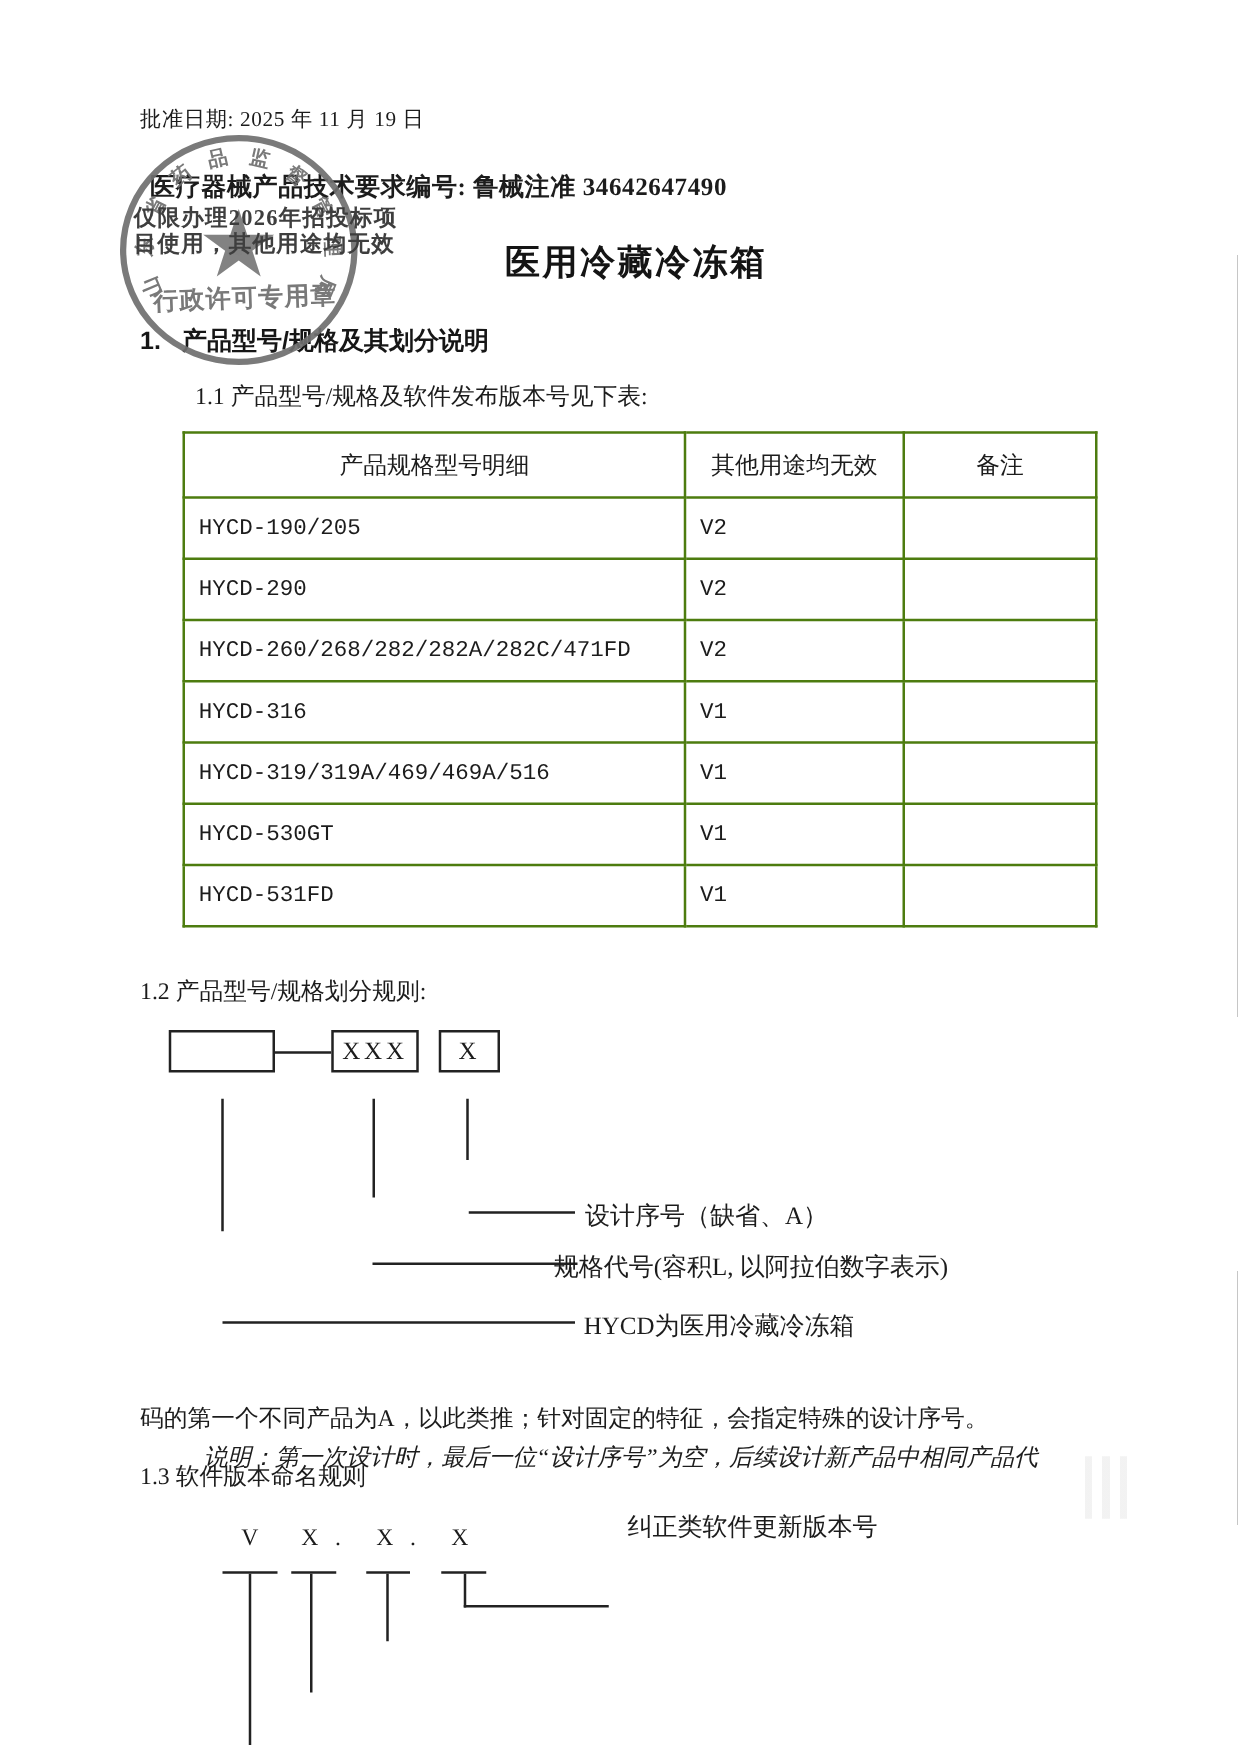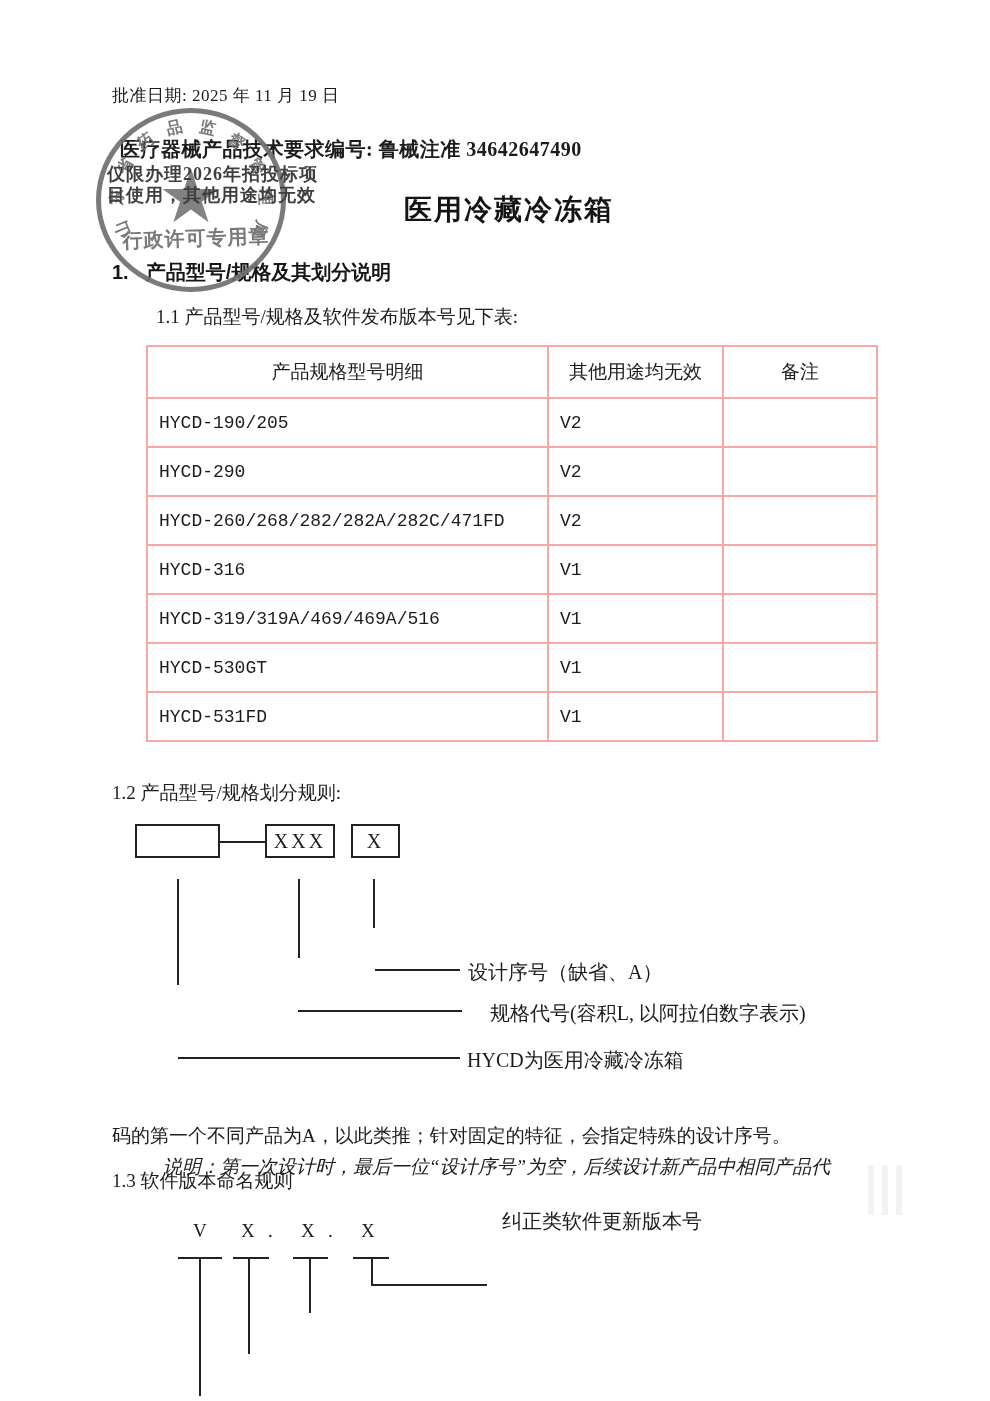--- a/index.html
+++ b/index.html
@@ -54,21 +54,21 @@
   .serial-char:nth-child(4){transform:rotate(185deg) translateY(-64px) rotate(180deg);}
   .serial-char:nth-child(5){transform:rotate(175deg) translateY(-64px) rotate(180deg);}
   .serial-char:nth-child(6){transform:rotate(165deg) translateY(-64px) rotate(180deg);}
   .serial-char:nth-child(7){transform:rotate(155deg) translateY(-64px) rotate(180deg);}
   .serial-char:nth-child(8){transform:rotate(145deg) translateY(-64px) rotate(180deg);}
   .overlay-note{left:107px;top:164px;z-index:4;font-size:18px;font-weight:bold;
                 color:#3e3e3e;line-height:21px;letter-spacing:1px;}
 
   
   .spec-table{position:absolute;left:146px;top:345px;border-collapse:collapse;table-layout:fixed;}
-  .spec-table td,.spec-table th{border:2px solid #fca5a5;padding:0;overflow:hidden;}
+  .spec-table td,.spec-table th{border:2px solid #4d7c0f;padding:0;overflow:hidden;}
   .spec-table th{height:50px;font-size:19px;font-weight:normal;text-align:center;vertical-align:middle;}
   .spec-table td{height:47px;vertical-align:middle;
                  font-family:"Liberation Mono","DejaVu Sans Mono",monospace;font-size:18px;}
   .spec-table td.cell-model,.spec-table td.cell-version{padding-left:11px;text-align:left;}
   .col-model{width:401px;} .col-version{width:175px;} .col-note{width:154px;}
 
   
   .dbox{position:absolute;border:2px solid #222;background:#fff;
         text-align:center;font-size:20px;letter-spacing:3px;}
   .box1{left:135px;top:824px;width:81px;height:30px;}
@@ -76,21 +76,21 @@
   .box3{left:351px;top:824px;width:45px;height:30px;line-height:30px;}
   .conn{left:220px;top:841px;width:45px;}
   .dv1{left:177px;top:879px;height:106px;}
   .dv2{left:298px;top:879px;height:79px;}
   .dv3{left:373px;top:879px;height:49px;}
   .lbl-line1{left:375px;top:969px;width:85px;}
   .lbl-line2{left:298px;top:1010px;width:164px;}
   .lbl-line3{left:178px;top:1057px;width:282px;}
   .dlabel{position:absolute;font-size:20px;white-space:nowrap;}
   .dlabel1{left:468px;top:959px;}
-  .dlabel2{left:490px;top:1000px;text-align:right;}
+  .dlabel2{left:443px;top:1000px;text-align:right;}
   .dlabel3{left:467px;top:1047px;}
 
   .note-par{position:absolute;left:112px;width:800px;font-size:19px;line-height:33px;white-space:nowrap;}
   .note1{top:1150px;padding-left:51px;font-style:italic;}
   .note2{top:1119px;}
 
   
   .vchar{position:absolute;top:1220px;font-size:19px;}
   .vc0{left:193px;} .vc1{left:241px;} .vc2{left:268px;} .vc3{left:301px;} .vc4{left:328px;} .vc5{left:361px;}
   .u1{left:178px;top:1257px;width:44px;}

